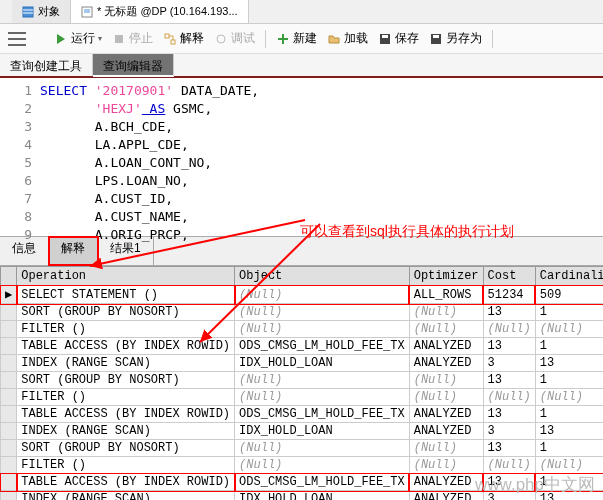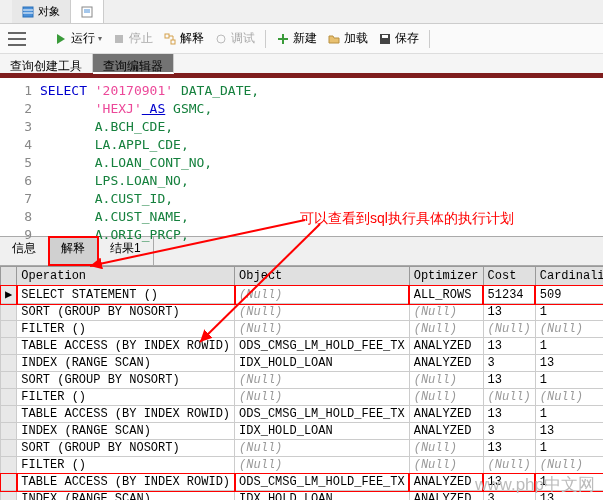--- a/index.html
+++ b/index.html
@@ -8,31 +8,31 @@
     .top-tabs { display: flex; height: 24px; background: #f0f0f0; border-bottom: 1px solid #ccc; padding-left: 12px; }
     .top-tab { padding: 3px 10px; display: flex; align-items: center; gap: 4px; background: #fff; border-right: 1px solid #ccc; cursor: pointer; font-size: 11px; }
     .top-tab.inactive { background: #e8e8e8; }
     .tab-icon { width: 12px; height: 12px; }
     
     .toolbar { display: flex; align-items: center; height: 30px; padding: 0 8px; gap: 2px; border-bottom: 1px solid #ddd; background: #fafafa; }
     .tb-item { display: flex; align-items: center; gap: 3px; padding: 2px 4px; cursor: pointer; font-size: 12px; }
     .tb-sep { width: 1px; height: 18px; background: #ccc; margin: 0 4px; }
     .tb-icon { width: 14px; height: 14px; display: inline-flex; align-items: center; justify-content: center; }
     
-    .sub-tabs { display: flex; height: 24px; background: #f5f5f5; border-bottom: 5px solid #7f1d1d; }
+    .sub-tabs { display: flex; height: 24px; background: #f5f5f5; border-bottom: 2px solid #7f1d1d; }
     .sub-tab { padding: 4px 10px; border-right: 1px solid #ccc; font-size: 12px; cursor: pointer; }
     .sub-tab.active { background: #737373; font-weight: normal; border-bottom: 2px solid #fff; margin-bottom: -1px; }
     
     .sql-editor { display: flex; height: 158px; background: #fff; font-family: Consolas, monospace; font-size: 13px; }
     .line-numbers { width: 40px; text-align: right; padding: 4px 8px 4px 0; color: #888; line-height: 18px; }
     .sql-content { padding: 4px 0; line-height: 18px; white-space: pre; }
     .kw-select { color: #0000cc; }
     .kw-as { color: #0000cc; text-decoration: underline; }
     .str-lit { color: #ec4899; }
-    .ident { color: #15803d; }
+    .ident { color: #000000; }
     
     .annotation { position: absolute; color: #ff0000; font-size: 14px; z-index: 100; }
     .arrow-svg { position: absolute; z-index: 99; pointer-events: none; }
     
     .result-tabs { display: flex; height: 30px; background: #f0f0f0; border-top: 1px solid #aaa; border-bottom: 1px solid #aaa; }
     .result-tab { padding: 3px 12px; border-right: 1px solid #aaa; font-size: 12px; cursor: pointer; }
     .result-tab.active { background: #d0d0d0; }
     .result-tab.highlighted { outline: 2px solid #ff0000; outline-offset: -1px; }
     
     .results-grid { overflow: auto; }
@@ -57,20 +57,21 @@
         <line x1="1" y1="7" x2="11" y2="7" stroke="#fff"></line>
       </svg>
     <span>对象</span>
   </div>
   <div class="top-tab">
     <svg class="tab-icon" viewBox="0 0 12 12">
         <rect x="1" y="1" width="10" height="10" fill="#fff" stroke="#888"></rect>
         <line x1="3" y1="4" x2="9" y2="4" stroke="#4a90d9"></line>
         <line x1="3" y1="6" x2="9" y2="6" stroke="#4a90d9"></line>
       </svg>
+    <span>* 无标题 @DP (10.164.193...</span>
   </div>
 </div>
 
 <div class="toolbar">
   <div class="hamburger">
       <span></span>
       <span></span>
       <span></span>
     </div>
   <div style="width:20px"></div>
@@ -128,20 +129,29 @@
     <span>加载</span>
   </div>
   <div class="tb-item">
     <span class="tb-icon">
         <svg viewBox="0 0 14 14">
           <rect x="2" y="2" width="10" height="10" fill="#444"></rect>
           <rect x="4" y="3" width="6" height="3" fill="#fff"></rect>
         </svg>
       </span>
     <span>保存</span>
+  </div>
+  <div class="tb-item">
+    <span class="tb-icon">
+        <svg viewBox="0 0 14 14">
+          <rect x="2" y="2" width="10" height="10" fill="#444"></rect>
+          <rect x="4" y="3" width="6" height="3" fill="#fff"></rect>
+        </svg>
+      </span>
+    <span>另存为</span>
   </div>
   <div class="tb-sep"></div>
 </div>
 
 <div class="sub-tabs">
   <div class="sub-tab">查询创建工具</div>
   <div class="sub-tab active">查询编辑器</div>
 </div>
 
 <div class="sql-editor">
@@ -160,21 +170,21 @@
        <span class="str-lit">'HEXJ'</span><span class="kw-as"> AS</span><span class="ident"> GSMC,</span>
 <span class="ident">       A.BCH_CDE,</span>
 <span class="ident">       LA.APPL_CDE,</span>
 <span class="ident">       A.LOAN_CONT_NO,</span>
 <span class="ident">       LPS.LOAN_NO,</span>
 <span class="ident">       A.CUST_ID,</span>
 <span class="ident">       A.CUST_NAME,</span>
 <span class="ident">       A.ORIG_PRCP,</span></div>
 </div>
 
-<div class="annotation" style="top:210px; left:300px">可以查看到sql执行具体的执行计划</div>
+<div class="annotation" style="top:223px; left:300px">可以查看到sql执行具体的执行计划</div>
 
 <svg class="arrow-svg" style="top:218px;left:85px" width="230" height="60">
   <defs>
       <marker id="ah1" markerWidth="8" markerHeight="8" refX="6" refY="3" orient="auto">
         <path d="M0,0 L6,3 L0,6 Z" fill="#ff0000"></path>
       </marker>
     </defs>
   <line x1="220" y1="2" x2="5" y2="48" stroke="#ff0000" stroke-width="2" marker-end="url(#ah1)"></line>
 </svg>
 <svg class="arrow-svg" style="top:222px;left:190px" width="150" height="130">

